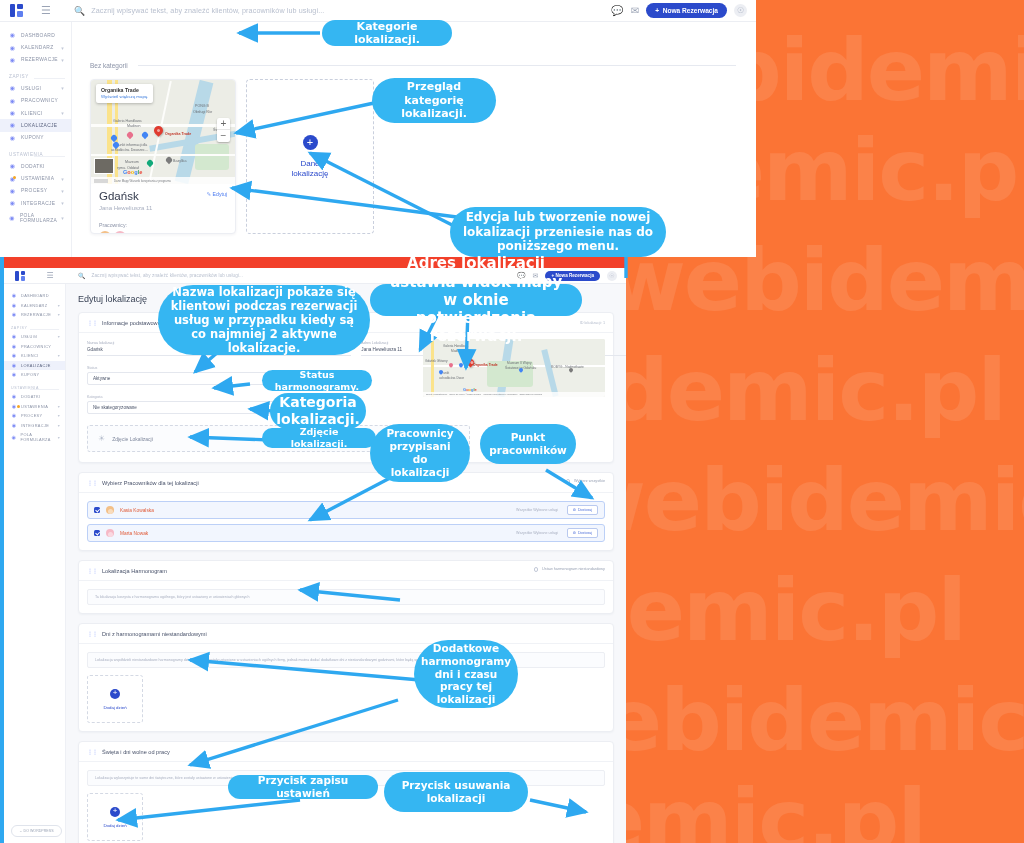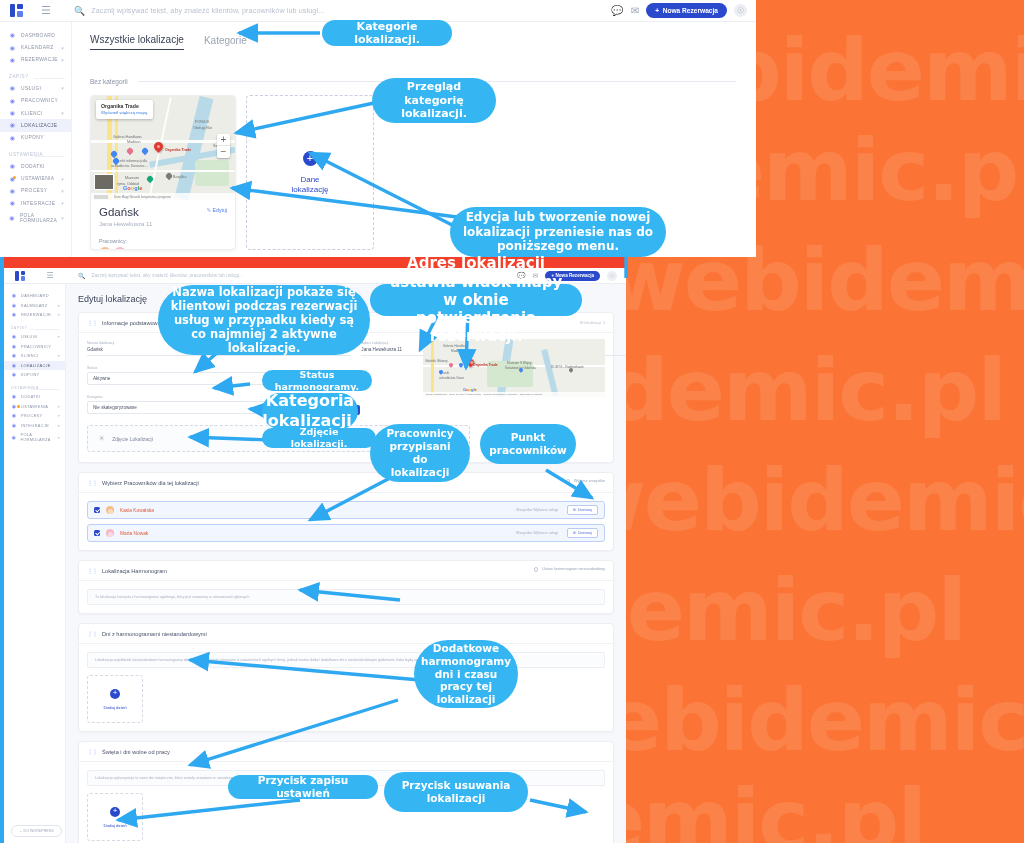--- a/index.html
+++ b/index.html
@@ -355,24 +355,20 @@
         <span class="caret">▾</span>
       </div>
       <div class="nav-item">
         <span class="ni">◉</span>
         <span>POLA FORMULARZA</span>
         <span class="caret">▾</span>
       </div>
     </div>
 
   <div class="p1-content">
-    <div class="tabs">
-      <div class="tab active">Wszystkie lokalizacje</div>
-      <div class="tab">Kategorie</div>
-    </div>
 
     <div class="catrow">
       <span class="cname">Bez kategorii</span>
       <span class="line"></span>
     </div>
 
     <div class="cards">
 
       <div class="loc-card">
         <div class="map">
@@ -710,19 +706,19 @@
     <path d="M530,800 L586,812"></path>
   </g>
 </svg>
 
 <div class="callout" style="left:322px;top:20px;width:130px;height:26px;font-size:11px">Kategorie lokalizacji.</div>
 <div class="callout" style="left:372px;top:78px;width:124px;height:45px;font-size:11px">Przegląd kategorię lokalizacji.</div>
 <div class="callout" style="left:450px;top:207px;width:216px;height:50px;font-size:12px">Edycja lub tworzenie nowej lokalizacji przeniesie nas do poniższego menu.</div>
 <div class="callout" style="left:158px;top:285px;width:212px;height:70px;font-size:11.5px">Nazwa lokalizacji pokaże się klientowi podczas rezerwacji usług w przypadku kiedy są co najmniej 2 aktywne lokalizacje.</div>
 <div class="callout" style="left:370px;top:284px;width:212px;height:32px;font-size:15px">Adres lokalizacji ustawia widok mapy w oknie potwierdzenia rezerwacji.</div>
 <div class="callout" style="left:262px;top:370px;width:110px;height:21px;font-size:9.5px">Status harmonogramy.</div>
-<div class="callout" style="left:262px;top:393px;width:96px;height:36px;font-size:16px">Kategoria lokalizacji.</div>
+<div class="callout" style="left:270px;top:393px;width:96px;height:36px;font-size:14px">Kategoria lokalizacji.</div>
 <div class="callout" style="left:262px;top:428px;width:114px;height:20px;font-size:9.5px">Zdjęcie lokalizacji.</div>
 <div class="callout" style="left:370px;top:424px;width:100px;height:58px;font-size:10.5px">Pracownicy przypisani do lokalizacji</div>
 <div class="callout" style="left:480px;top:424px;width:96px;height:40px;font-size:10.5px">Punkt pracowników</div>
 <div class="callout" style="left:414px;top:640px;width:104px;height:68px;font-size:10.5px">Dodatkowe harmonogramy dni i czasu pracy tej lokalizacji</div>
 <div class="callout" style="left:228px;top:775px;width:150px;height:24px;font-size:10.5px">Przycisk zapisu ustawień</div>
 <div class="callout" style="left:384px;top:772px;width:144px;height:40px;font-size:10.5px">Przycisk usuwania lokalizacji</div>
 
 </body></html>

